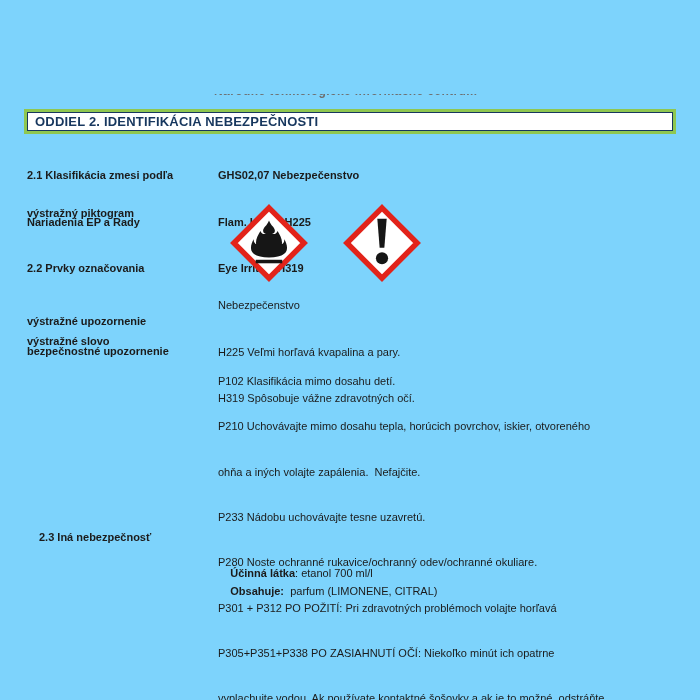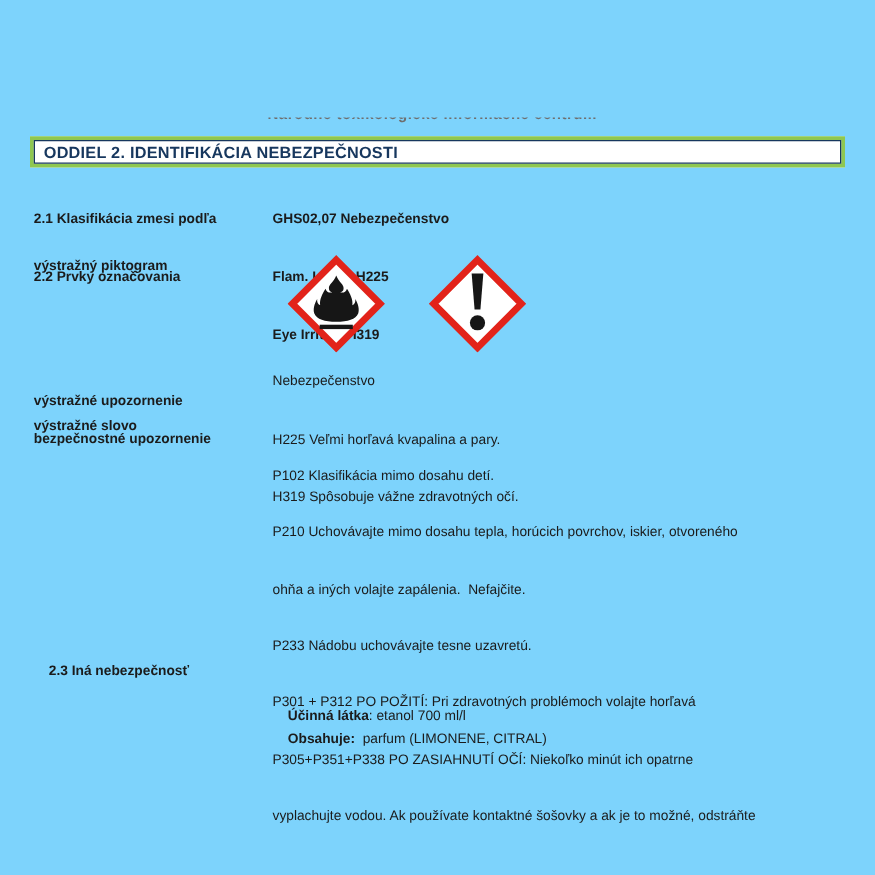--- a/index.html
+++ b/index.html
@@ -40,20 +40,21 @@
   </div>
 
   <div class="abs sec-bar">
     <div class="sec-bar-inner">
       <span class="sec-title">ODDIEL 2. IDENTIFIKÁCIA NEBEZPEČNOSTI</span>
     </div>
   </div>
 
   <div class="abs col-l txt lbl" style="top:137px;">
     <div>2.1 Klasifikácia zmesi podľa</div>
+    <div>Nariadenia EP a Rady</div>
     <div>2.2 Prvky označovania</div>
   </div>
   <div class="abs col-r txt bold-val" style="top:137px;">
     <div>GHS02,07 Nebezpečenstvo</div>
     <div>Flam. Liq. 2, H225</div>
     <div>Eye Irrit. 2, H319</div>
   </div>
 
   <div class="abs col-l txt lbl" style="top:206px;">výstražný piktogram</div>
   <div class="abs picto-row">
@@ -95,20 +96,21 @@
     <div>H225 Veľmi horľavá kvapalina a pary.</div>
     <div>H319 Spôsobuje vážne zdravotných očí.</div>
   </div>
 
   <div class="abs col-l txt lbl" style="top:344px;">bezpečnostné upozornenie</div>
   <div class="abs col-r txt precaution" style="top:344px;">
     <div>P102 Klasifikácia mimo dosahu detí.</div>
     <div>P210 Uchovávajte mimo dosahu tepla, horúcich povrchov, iskier, otvoreného</div>
     <div>ohňa a iných volajte zapálenia.  Nefajčite.</div>
     <div>P233 Nádobu uchovávajte tesne uzavretú.</div>
+    <div>P280 Noste ochranné rukavice/ochranný odev/ochranné okuliare.</div>
     <div>P301 + P312 PO POŽITÍ: Pri zdravotných problémoch volajte horľavá</div>
     <div>P305+P351+P338 PO ZASIAHNUTÍ OČÍ: Niekoľko minút ich opatrne</div>
     <div>vyplachujte vodou. Ak používate kontaktné šošovky a ak je to možné, odstráňte</div>
     
     
     
     
     
     
   </div>

